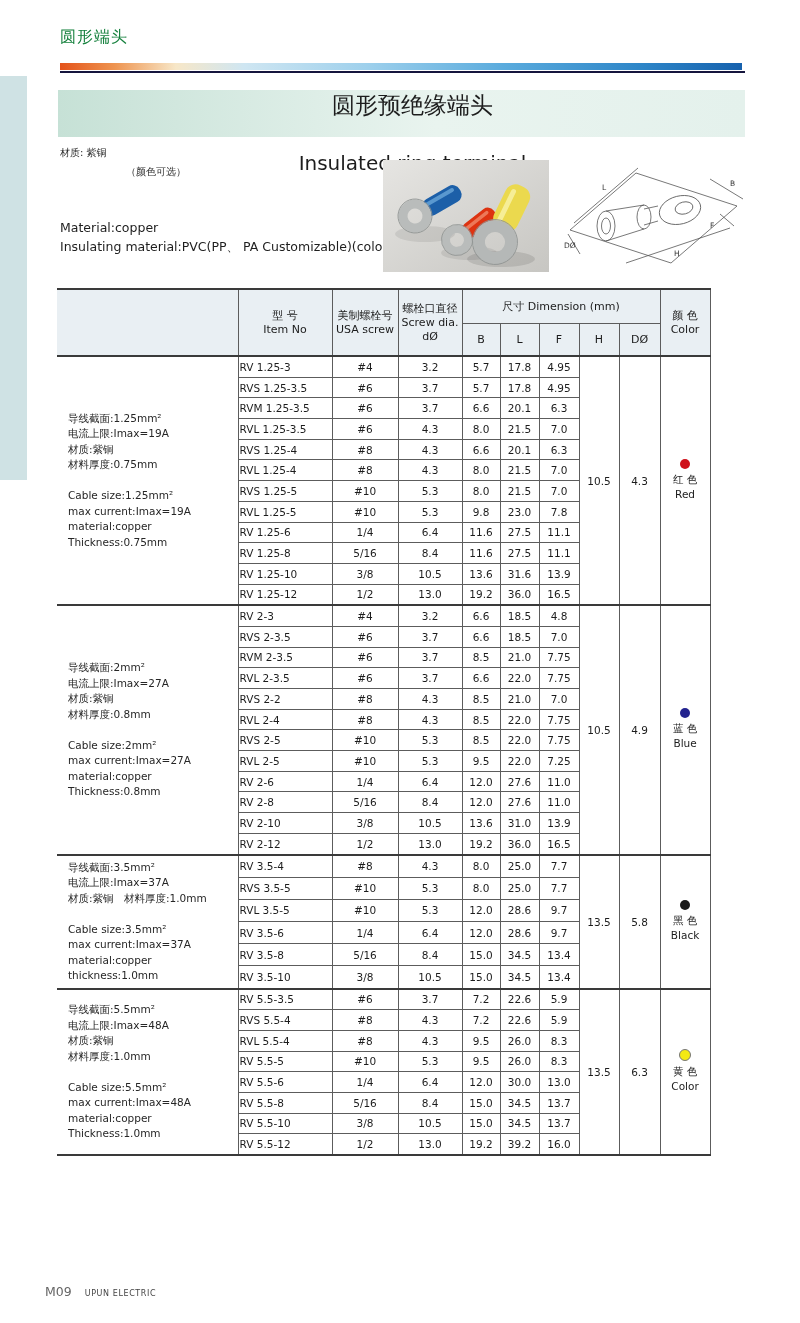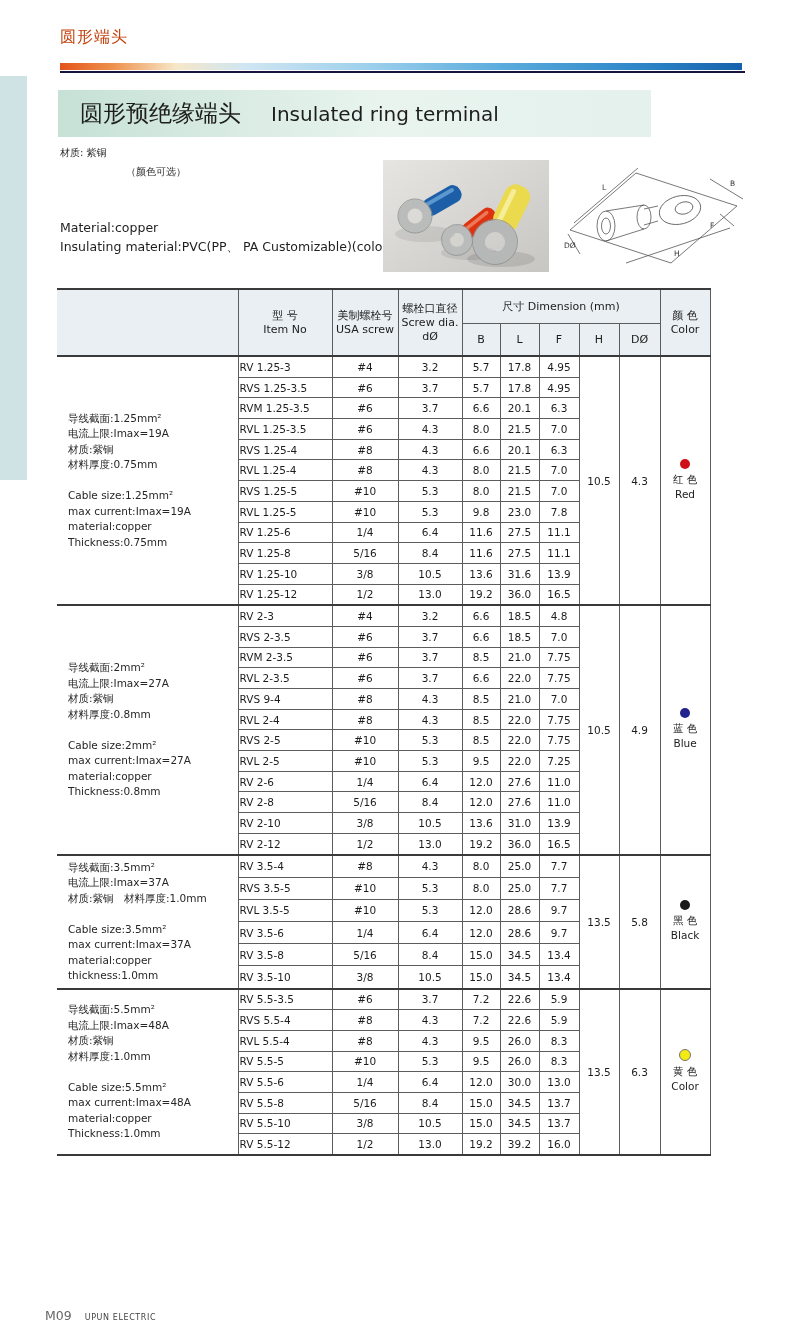--- a/index.html
+++ b/index.html
@@ -1,25 +1,25 @@
 <!DOCTYPE html>
 <html><head>
 <meta charset="utf-8">
 <style>
   html,body{margin:0;padding:0;background:#fff;}
   .page{position:relative;width:800px;height:1323px;background:#ffffff;overflow:hidden;
         font-family:"DejaVu Sans","Liberation Sans",sans-serif;color:#222;}
   .left-strip{position:absolute;left:0;top:76px;width:27px;height:404px;background:#cfe2e4;}
-  .page-title{position:absolute;left:60px;top:27px;font-size:16px;color:#c2410c;letter-spacing:1px;}
+  .page-title{position:absolute;left:60px;top:27px;font-size:16px;color:#15803d;letter-spacing:1px;}
   .grad-bar{position:absolute;left:60px;top:63px;width:682px;height:7px;
     background:linear-gradient(90deg,#e4531a 0%,#ee9450 8%,#f7e7c8 17%,#cfe6f2 27%,#9ed0ec 45%,#5aabdd 65%,#2e86c8 85%,#1661ad 100%);}
   .grad-underline{position:absolute;left:60px;top:71px;width:685px;height:2px;background:#15153d;}
-  .section-banner{position:absolute;left:58px;top:90px;width:593px;height:47px;box-sizing:border-box;
+  .section-banner{position:absolute;left:58px;top:90px;width:687px;height:47px;box-sizing:border-box;
     background:linear-gradient(90deg,#c6e1d6 0%,#e9f4ef 55%,#e4f1ec 100%);
-    display:flex;align-items:center;gap:30px;padding-left:22px;}
+    display:flex;align-items:center;gap:30px;padding-left:22px;flex-direction:column;}
   .section-title-zh{font-size:23px;color:#1d1d1d;}
   .section-title-en{font-size:20px;color:#1d1d1d;}
   .materials-zh{position:absolute;left:60px;top:143px;font-size:10px;line-height:19px;color:#2a2a2a;}
   .materials-zh .indent{padding-left:66px;}
   .materials-en{position:absolute;left:60px;top:218px;font-size:12.5px;line-height:19px;color:#1e1e1e;}
   .photo{position:absolute;left:383px;top:160px;width:166px;height:112px;}
   .diagram{position:absolute;left:560px;top:166px;width:187px;height:103px;}
 
   .spec-table{position:absolute;left:57px;top:288px;width:653px;border-collapse:collapse;table-layout:fixed;
     font-size:10.5px;color:#1c1c1c;border-top:2px solid #3a3a3a;border-bottom:2px solid #3a3a3a;}
@@ -29,21 +29,21 @@
   .spec-table thead tr:last-child th{height:31px;}
   .spec-table th:first-child,.spec-table td.desc{border-left:none;}
   .spec-table tbody td{height:19.7px;}
   .spec-table tr.group-start td{border-top:2px solid #3a3a3a;}
   td.desc{text-align:left;padding:4px 6px 4px 11px;white-space:pre-line;line-height:15.5px;font-size:10.5px;color:#262626;margin-top:31px;}
   td.item{text-align:left;padding-left:1px;}
   td.colorcell div{line-height:15px;font-size:10.5px;text-align:center;}
   .dot{display:inline-block;width:10px;height:10px;border-radius:50%;margin-bottom:1px;}
   .hdr-line{display:block;}
   .footer{position:absolute;left:45px;top:1284px;display:flex;align-items:baseline;gap:13px;}
-  .footer .pageno{font-size:12.5px;color:#666;margin-top:24px;}
+  .footer .pageno{font-size:12.5px;color:#666;}
   .footer .company{font-size:8px;color:#444;letter-spacing:0.6px;}
 </style>
 </head>
 <body>
 
 <div class="page">
 
   <div class="left-strip"></div>
 
   <div class="page-title">圆形端头</div>
@@ -314,21 +314,21 @@
         </tr>
         <tr>
           <td class="item">RVL 2-3.5</td>
           <td class="num">#6</td>
           <td class="num">3.7</td>
           <td class="num">6.6</td>
           <td class="num">22.0</td>
           <td class="num">7.75</td>
         </tr>
         <tr>
-          <td class="item">RVS 9-4</td>
+          <td class="item">RVS 2-2</td>
           <td class="num">#8</td>
           <td class="num">4.3</td>
           <td class="num">8.5</td>
           <td class="num">21.0</td>
           <td class="num">7.0</td>
         </tr>
         <tr>
           <td class="item">RVL 2-4</td>
           <td class="num">#8</td>
           <td class="num">4.3</td>

